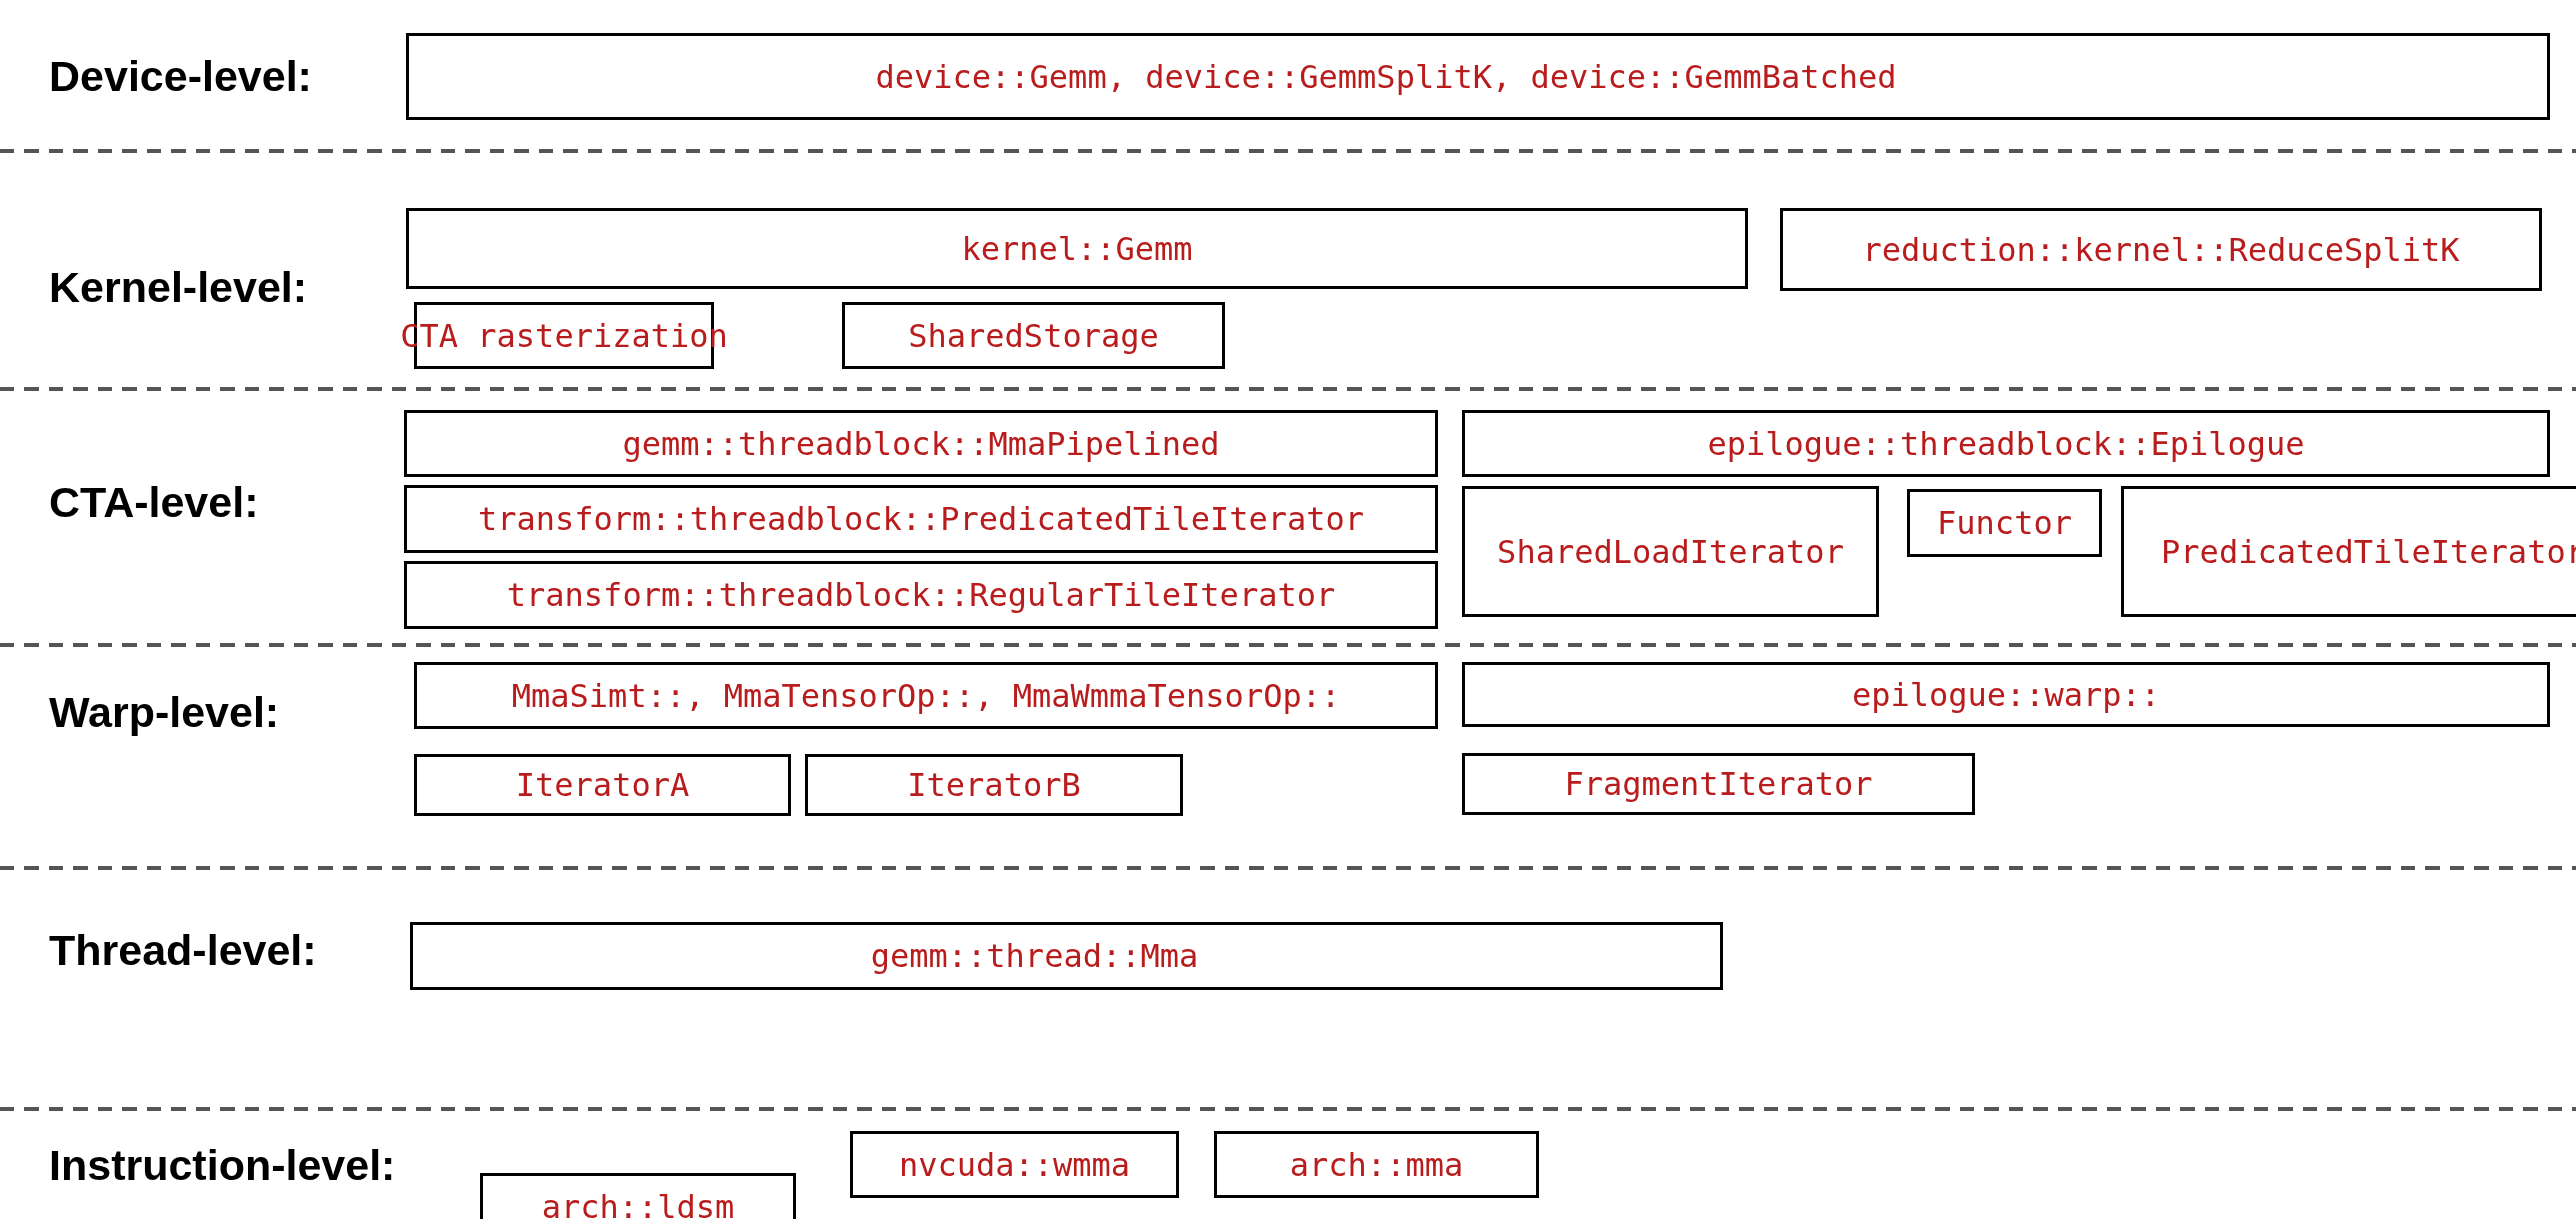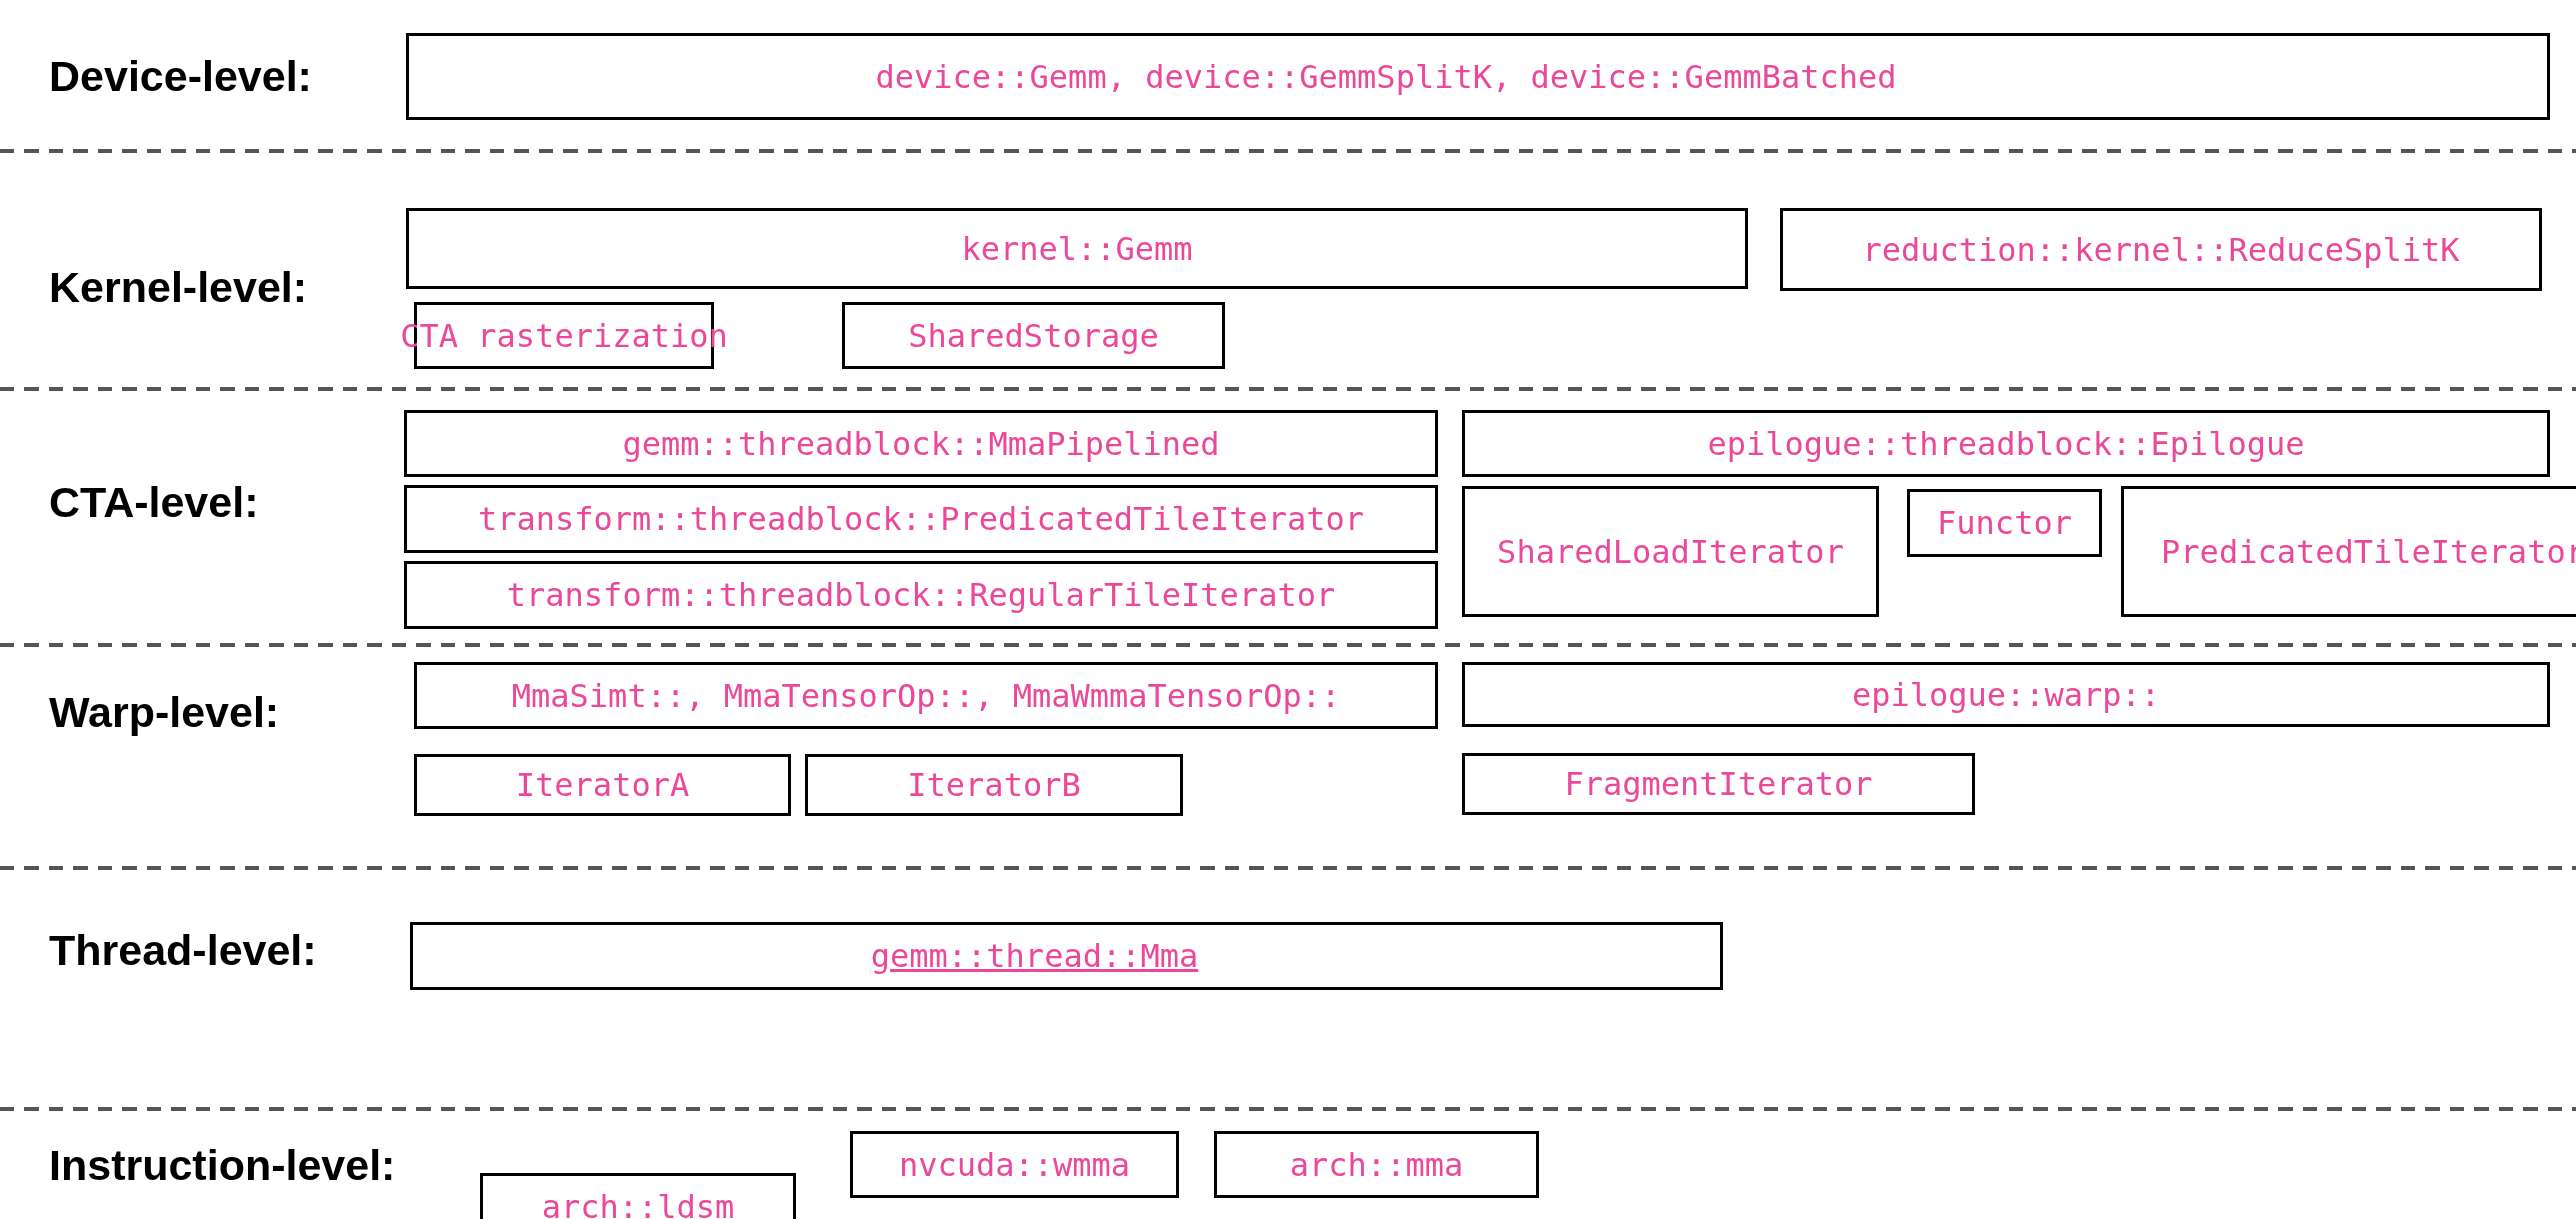--- a/index.html
+++ b/index.html
@@ -32,25 +32,25 @@
   }
   .box {
     position: absolute;
     box-sizing: border-box;
     border: 3.1px solid #000000;
     background: #ffffff;
     display: flex;
     align-items: center;
     justify-content: center;
     font-size: 32px;
-    color: #ec4899;
+    color: #b91c1c;
     white-space: nowrap;
   }
   .shift-l240 { padding-right: 184px; }
-  .shift-l200 { padding-right: 64px; text-decoration: underline; }
+  .shift-l200 { padding-right: 64px; }
 </style>
 </head>
 <body>
 
 <div id="canvas">
 
   <div class="level-label" style="top:50px">Device-level:</div>
   <div class="level-label" style="top:261px">Kernel-level:</div>
   <div class="level-label" style="top:476px">CTA-level:</div>
   <div class="level-label" style="top:686px">Warp-level:</div>

